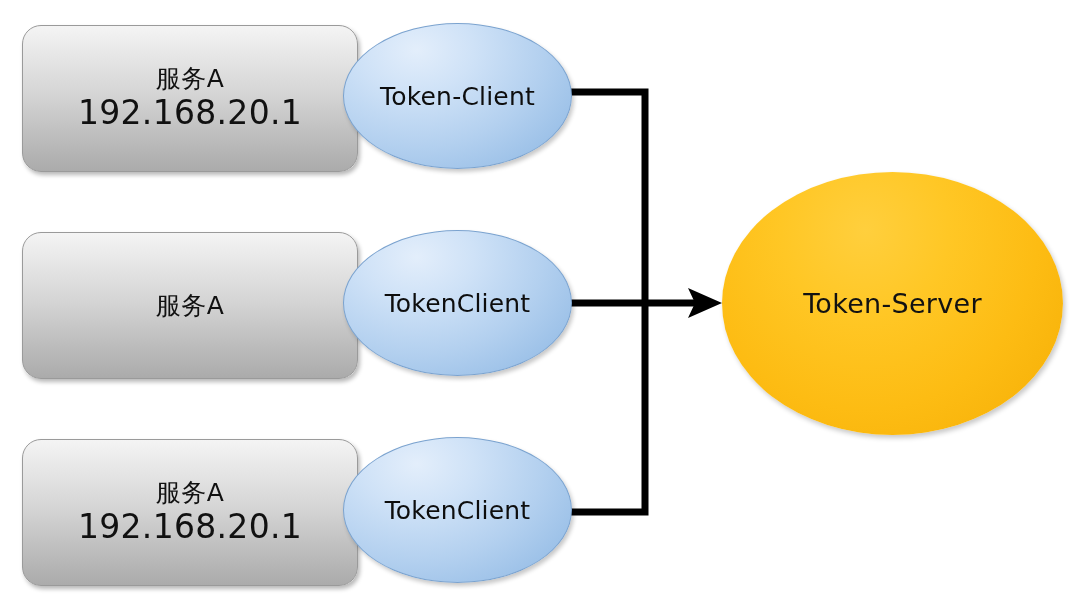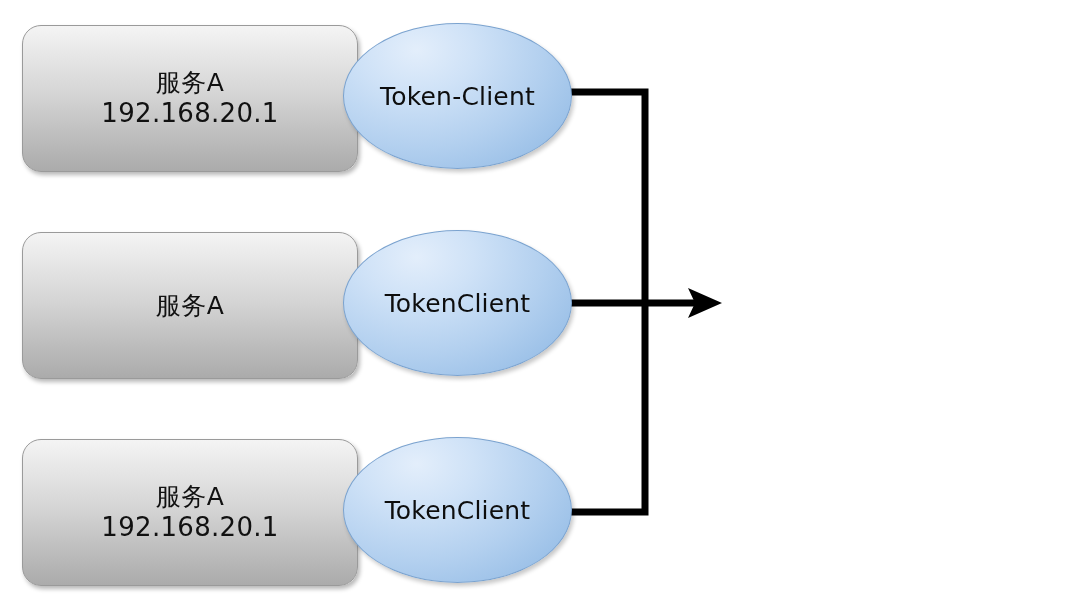--- a/index.html
+++ b/index.html
@@ -33,21 +33,21 @@
     z-index: 1;
   }
   .service-box .line1 {
     font-size: 25px;
     color: #111111;
     line-height: 1.18;
     letter-spacing: 0.5px;
     font-weight: 500;
   }
   .service-box .line2 {
-    font-size: 26px;
+    font-size: 33px;
     color: #111111;
     line-height: 1.18;
     letter-spacing: 0.3px;
     font-weight: 500;
   }
   .box-1 { left: 22px; top: 25px; }
   .box-2 { left: 22px; top: 232px; }
   .box-3 { left: 22px; top: 439px; }
 
   
@@ -147,14 +147,17 @@
   <div class="client-ellipse ell-1">
     <span class="label">Token-Client</span>
   </div>
   <div class="client-ellipse ell-2">
     <span class="label">TokenClient</span>
   </div>
   <div class="client-ellipse ell-3">
     <span class="label">TokenClient</span>
   </div>
 
+  <div class="server-ellipse">
+    <span class="label">Token-Server</span>
+  </div>
 
 </div>
 
 </body></html>

